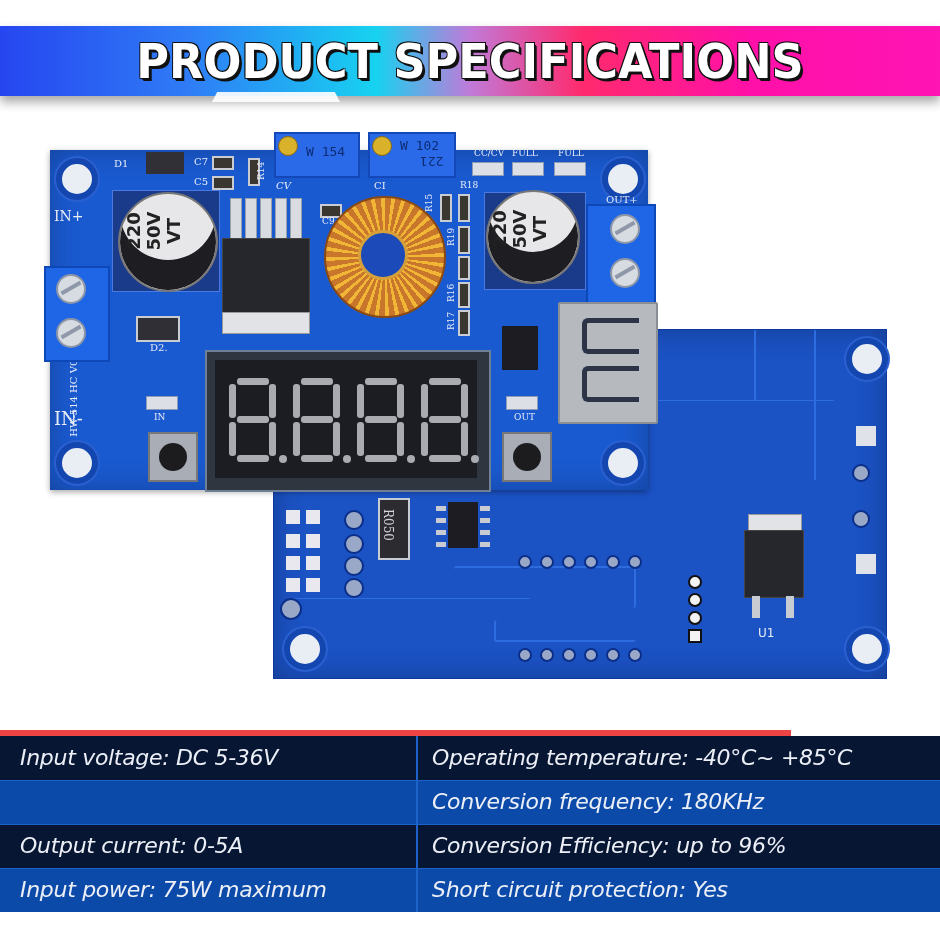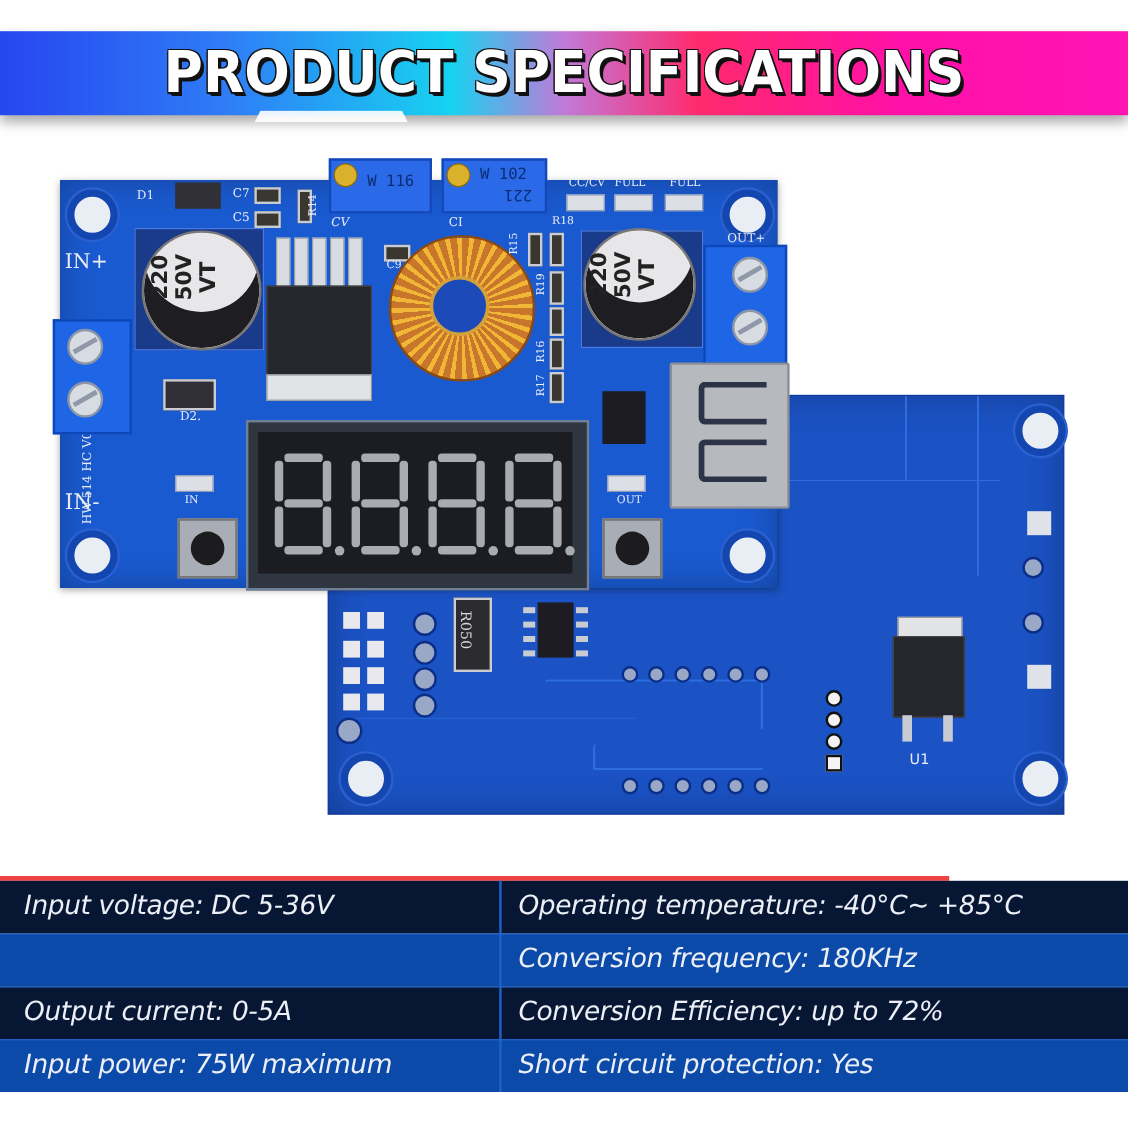--- a/index.html
+++ b/index.html
@@ -63,21 +63,21 @@
   .button-sw::after { content:""; position:absolute; left:9px; top:9px; width:28px; height:28px; border-radius:50%; background:#1c1c1f; }
 
   .usb { position:absolute; left:558px; top:302px; width:96px; height:118px; background:#b6b9bd; border:2px solid #8b8f95; border-radius:2px; }
   .usb-slot { position:absolute; left:22px; width:52px; height:26px; border:5px solid #2d3448; border-right:none; border-radius:6px 0 0 6px; }
 
   .led { position:absolute; width:30px; height:12px; background:#dcdfe6; border:1px solid #8e9bb8; }
   .small-black { position:absolute; background:#2a2c33; }
   .smd { position:absolute; background:#3a3630; border:2px solid #c9ccd2; }
 
   
-  .spec-table { position:absolute; left:0; top:730px; width:791px; height:176px; border-top:4px solid #ef4444; }
+  .spec-table { position:absolute; left:0; top:730px; width:791px; height:176px; border-top:6px solid #ef4444; }
   .spec-row { position:absolute; left:0; width:940px; height:44px; }
   .spec-row.dark { background:#071733; }
   .spec-row.blue { background:#0b4aa8; }
   .spec-row .cell { position:absolute; top:0; height:44px; line-height:44px; color:#eceff6;
     font-family:"DejaVu Sans", sans-serif; font-style:italic; font-size:22px; white-space:nowrap; letter-spacing:-0.3px; }
   .spec-row .cell.left { left:20px; width:390px; }
   .spec-row .cell.right { left:432px; width:500px; }
   .col-divider { position:absolute; left:416px; top:0; width:2px; height:176px; background:#1d62c8; }
   .row-divider { position:absolute; left:0; width:940px; height:1px; background:#1d62c8; }
 </style>
@@ -158,21 +158,21 @@
   <div class="leg" style="left:512px; top:266px; width:8px; height:22px;"></div>
   <div class="silk" style="left:484px; top:296px; font-family:'DejaVu Sans', sans-serif; font-size:12px;">U1</div>
 </div>
 
 <div class="board-front">
   <div class="hole" style="left:6px; top:8px;"></div>
   <div class="hole" style="left:552px; top:8px;"></div>
   <div class="hole" style="left:6px; top:292px;"></div>
   <div class="hole" style="left:552px; top:292px;"></div>
 
-  <div class="silk" style="left:4px; top:58px; font-size:17px;">IN+</div>
+  <div class="silk" style="left:4px; top:58px; font-size:14px;">IN+</div>
   <div class="silk" style="left:4px; top:258px; font-size:18px;">IN-</div>
   <div class="silk" style="left:-20px; top:238px; transform:rotate(-90deg); font-size:10px; white-space:nowrap;">HW-514 HC V0.2</div>
 
   <div class="small-black" style="left:96px; top:2px; width:38px; height:22px; background:#303036;"></div>
   <div class="silk" style="left:64px; top:8px; font-size:10px;">D1</div>
   <div class="silk" style="left:144px; top:6px; font-size:10px;">C7</div>
   <div class="silk" style="left:144px; top:26px; font-size:10px;">C5</div>
   <div class="smd" style="left:162px; top:6px; width:18px; height:10px;"></div>
   <div class="smd" style="left:162px; top:26px; width:18px; height:10px;"></div>
   <div class="smd" style="left:198px; top:8px; width:8px; height:24px;"></div>
@@ -194,21 +194,21 @@
   <div class="regulator-tab" style="left:180px; top:48px;"></div>
   <div class="regulator-tab" style="left:195px; top:48px;"></div>
   <div class="regulator-tab" style="left:210px; top:48px;"></div>
   <div class="regulator-tab" style="left:225px; top:48px;"></div>
   <div class="regulator-tab" style="left:240px; top:48px;"></div>
   <div class="regulator-body" style="left:172px; top:88px; width:86px; height:76px;"></div>
   <div class="regulator-heat" style="left:172px; top:162px; width:86px; height:20px;"></div>
 
   <div class="pot" style="left:224px; top:-18px; width:82px; height:42px;"></div>
   <div class="pot-knob" style="left:228px; top:-14px;"></div>
-  <div class="pot-label" style="left:256px; top:-6px;">W 116</div>
+  <div class="pot-label" style="left:256px; top:-6px;">W 154</div>
   <div class="silk" style="left:226px; top:30px; font-size:10px;font-style:italic;">CV</div>
 
   <div class="pot" style="left:318px; top:-18px; width:84px; height:42px;"></div>
   <div class="pot-knob" style="left:322px; top:-14px;"></div>
   <div class="pot-label" style="left:350px; top:-12px;">W 102</div>
   <div class="pot-label" style="left:370px; top:4px; transform:rotate(180deg);">221</div>
   <div class="silk" style="left:324px; top:30px; font-size:10px;text-align:right;">CI</div>
   <div class="smd" style="left:270px; top:54px; width:18px; height:10px;"></div>
   <div class="silk" style="left:272px; top:66px; font-size:9px;">C9</div>
 
@@ -310,21 +310,21 @@
 <div class="spec-table">
   <div class="spec-row dark" style="top:0px;">
     <div class="cell left">Input voltage: DC 5-36V</div>
     <div class="cell right">Operating temperature: -40°C~ +85°C</div>
   </div>
   <div class="spec-row blue" style="top:44px;">
     <div class="cell right">Conversion frequency: 180KHz</div>
   </div>
   <div class="spec-row dark" style="top:88px;">
     <div class="cell left">Output current: 0-5A</div>
-    <div class="cell right">Conversion Efficiency: up to 72%</div>
+    <div class="cell right">Conversion Efficiency: up to 96%</div>
   </div>
   <div class="spec-row blue" style="top:132px;">
     <div class="cell left">Input power: 75W maximum</div>
     <div class="cell right">Short circuit protection: Yes</div>
   </div>
   <div class="row-divider" style="top:44px;"></div>
   <div class="row-divider" style="top:88px;"></div>
   <div class="row-divider" style="top:132px;"></div>
   <div class="col-divider"></div>
 </div>

